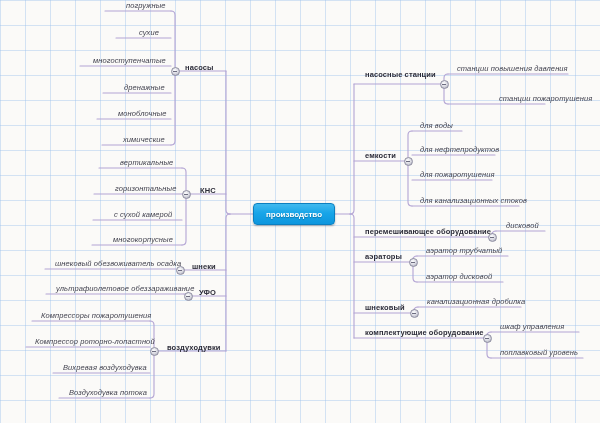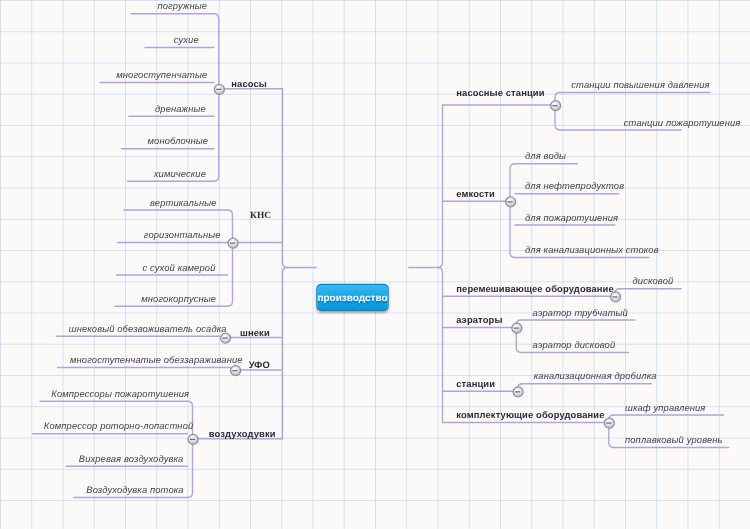--- a/index.html
+++ b/index.html
@@ -133,41 +133,41 @@
       <path d="M 354 313 H 414" fill="none" stroke="#b3a4d4" stroke-width="1.1" stroke-linecap="round" stroke-linejoin="round"></path>
       <path d="M 414 309 V 311 Q 414 307 418 307" fill="none" stroke="#b3a4d4" stroke-width="1.1" stroke-linecap="round" stroke-linejoin="round"></path>
       <path d="M 418 307 H 521" fill="none" stroke="#b3a4d4" stroke-width="1.1" stroke-linecap="round" stroke-linejoin="round"></path>
       <path d="M 354 338 H 487" fill="none" stroke="#b3a4d4" stroke-width="1.1" stroke-linecap="round" stroke-linejoin="round"></path>
       <path d="M 487 334 V 336 Q 487 332 491 332" fill="none" stroke="#b3a4d4" stroke-width="1.1" stroke-linecap="round" stroke-linejoin="round"></path>
       <path d="M 487 342 V 354 Q 487 358 491 358" fill="none" stroke="#b3a4d4" stroke-width="1.1" stroke-linecap="round" stroke-linejoin="round"></path>
       <path d="M 491 332 H 579" fill="none" stroke="#b3a4d4" stroke-width="1.1" stroke-linecap="round" stroke-linejoin="round"></path>
       <path d="M 491 358 H 583" fill="none" stroke="#b3a4d4" stroke-width="1.1" stroke-linecap="round" stroke-linejoin="round"></path>
     </svg>
   <div id="overlay">
-      <div class="root-node" style="left: 253px; top: 203px; width: 58px; height: 22px; margin-top: 24px;">производство</div>
+      <div class="root-node" style="left: 253px; top: 203px; width: 82px; height: 22px;">производство</div>
       <div class="toggle" style="left: 175px; top: 71px;"></div>
       <div class="node-label lv1 left" style="left: 185px; top: 67px;">насосы</div>
       <div class="node-label lv2 left" style="left: 126px; top: 5px;">погружные</div>
       <div class="node-label lv2 left" style="left: 139px; top: 32px;">сухие</div>
       <div class="node-label lv2 left" style="left: 93px; top: 60px;">многоступенчатые</div>
       <div class="node-label lv2 left" style="left: 124px; top: 87px;">дренажные</div>
       <div class="node-label lv2 left" style="left: 118px; top: 113px;">моноблочные</div>
       <div class="node-label lv2 left" style="left: 123px; top: 139px;">химические</div>
       <div class="toggle" style="left: 186px; top: 194px;"></div>
-      <div class="node-label lv1 left" style="left: 200px; top: 172px; font-family: Liberation Serif, serif;">КНС</div>
+      <div class="node-label lv1 left" style="left: 200px; top: 190px;">КНС</div>
       <div class="node-label lv2 left" style="left: 120px; top: 162px;">вертикальные</div>
       <div class="node-label lv2 left" style="left: 115px; top: 188px;">горизонтальные</div>
       <div class="node-label lv2 left" style="left: 114px; top: 214px;">с сухой камерой</div>
       <div class="node-label lv2 left" style="left: 113px; top: 239px;">многокорпусные</div>
       <div class="toggle" style="left: 180px; top: 270px;"></div>
       <div class="node-label lv1 left" style="left: 192px; top: 266px;">шнеки</div>
       <div class="node-label lv2 left" style="left: 55px; top: 263px;">шнековый обезвоживатель осадка</div>
       <div class="toggle" style="left: 188px; top: 296px;"></div>
       <div class="node-label lv1 left" style="left: 199px; top: 292px;">УФО</div>
-      <div class="node-label lv2 left" style="left: 56px; top: 288px;">многоступенчатые обеззараживание</div>
+      <div class="node-label lv2 left" style="left: 56px; top: 288px;">ультрафиолетовое обеззараживание</div>
       <div class="toggle" style="left: 154px; top: 351px;"></div>
       <div class="node-label lv1 left" style="left: 167px; top: 347px;">воздуходувки</div>
       <div class="node-label lv2 left" style="left: 41px; top: 315px;">Компрессоры пожаротушения</div>
       <div class="node-label lv2 left" style="left: 35px; top: 341px;">Компрессор роторно-лопастной</div>
       <div class="node-label lv2 left" style="left: 63px; top: 367px;">Вихревая воздуходувка</div>
       <div class="node-label lv2 left" style="left: 69px; top: 392px;">Воздуходувка потока</div>
       <div class="toggle" style="left: 444px; top: 84px;"></div>
       <div class="node-label lv1 right" style="left: 365px; top: 74px;">насосные станции</div>
       <div class="node-label lv2 right" style="left: 457px; top: 68px;">станции повышения давления</div>
       <div class="node-label lv2 right" style="left: 457px; top: 98px; margin-left: 42px;">станции пожаротушения</div>
@@ -178,20 +178,20 @@
       <div class="node-label lv2 right" style="left: 420px; top: 174px;">для пожаротушения</div>
       <div class="node-label lv2 right" style="left: 420px; top: 200px;">для канализационных стоков</div>
       <div class="toggle" style="left: 492px; top: 237px;"></div>
       <div class="node-label lv1 right" style="left: 365px; top: 231px; text-align: center;">перемешивающее оборудование</div>
       <div class="node-label lv2 right" style="left: 506px; top: 225px;">дисковой</div>
       <div class="toggle" style="left: 413px; top: 262px;"></div>
       <div class="node-label lv1 right" style="left: 365px; top: 256px;">аэраторы</div>
       <div class="node-label lv2 right" style="left: 426px; top: 250px;">аэратор трубчатый</div>
       <div class="node-label lv2 right" style="left: 426px; top: 276px;">аэратор дисковой</div>
       <div class="toggle" style="left: 414px; top: 313px;"></div>
-      <div class="node-label lv1 right" style="left: 365px; top: 307px;">станции</div>
+      <div class="node-label lv1 right" style="left: 365px; top: 307px;">шнековый</div>
       <div class="node-label lv2 right" style="left: 427px; top: 301px;">канализационная дробилка</div>
       <div class="toggle" style="left: 487px; top: 338px;"></div>
       <div class="node-label lv1 right" style="left: 365px; top: 332px;">комплектующие оборудование</div>
       <div class="node-label lv2 right" style="left: 500px; top: 326px;">шкаф управления</div>
       <div class="node-label lv2 right" style="left: 500px; top: 352px;">поплавковый уровень</div>
     </div>
 </div>
 
 </body></html>

